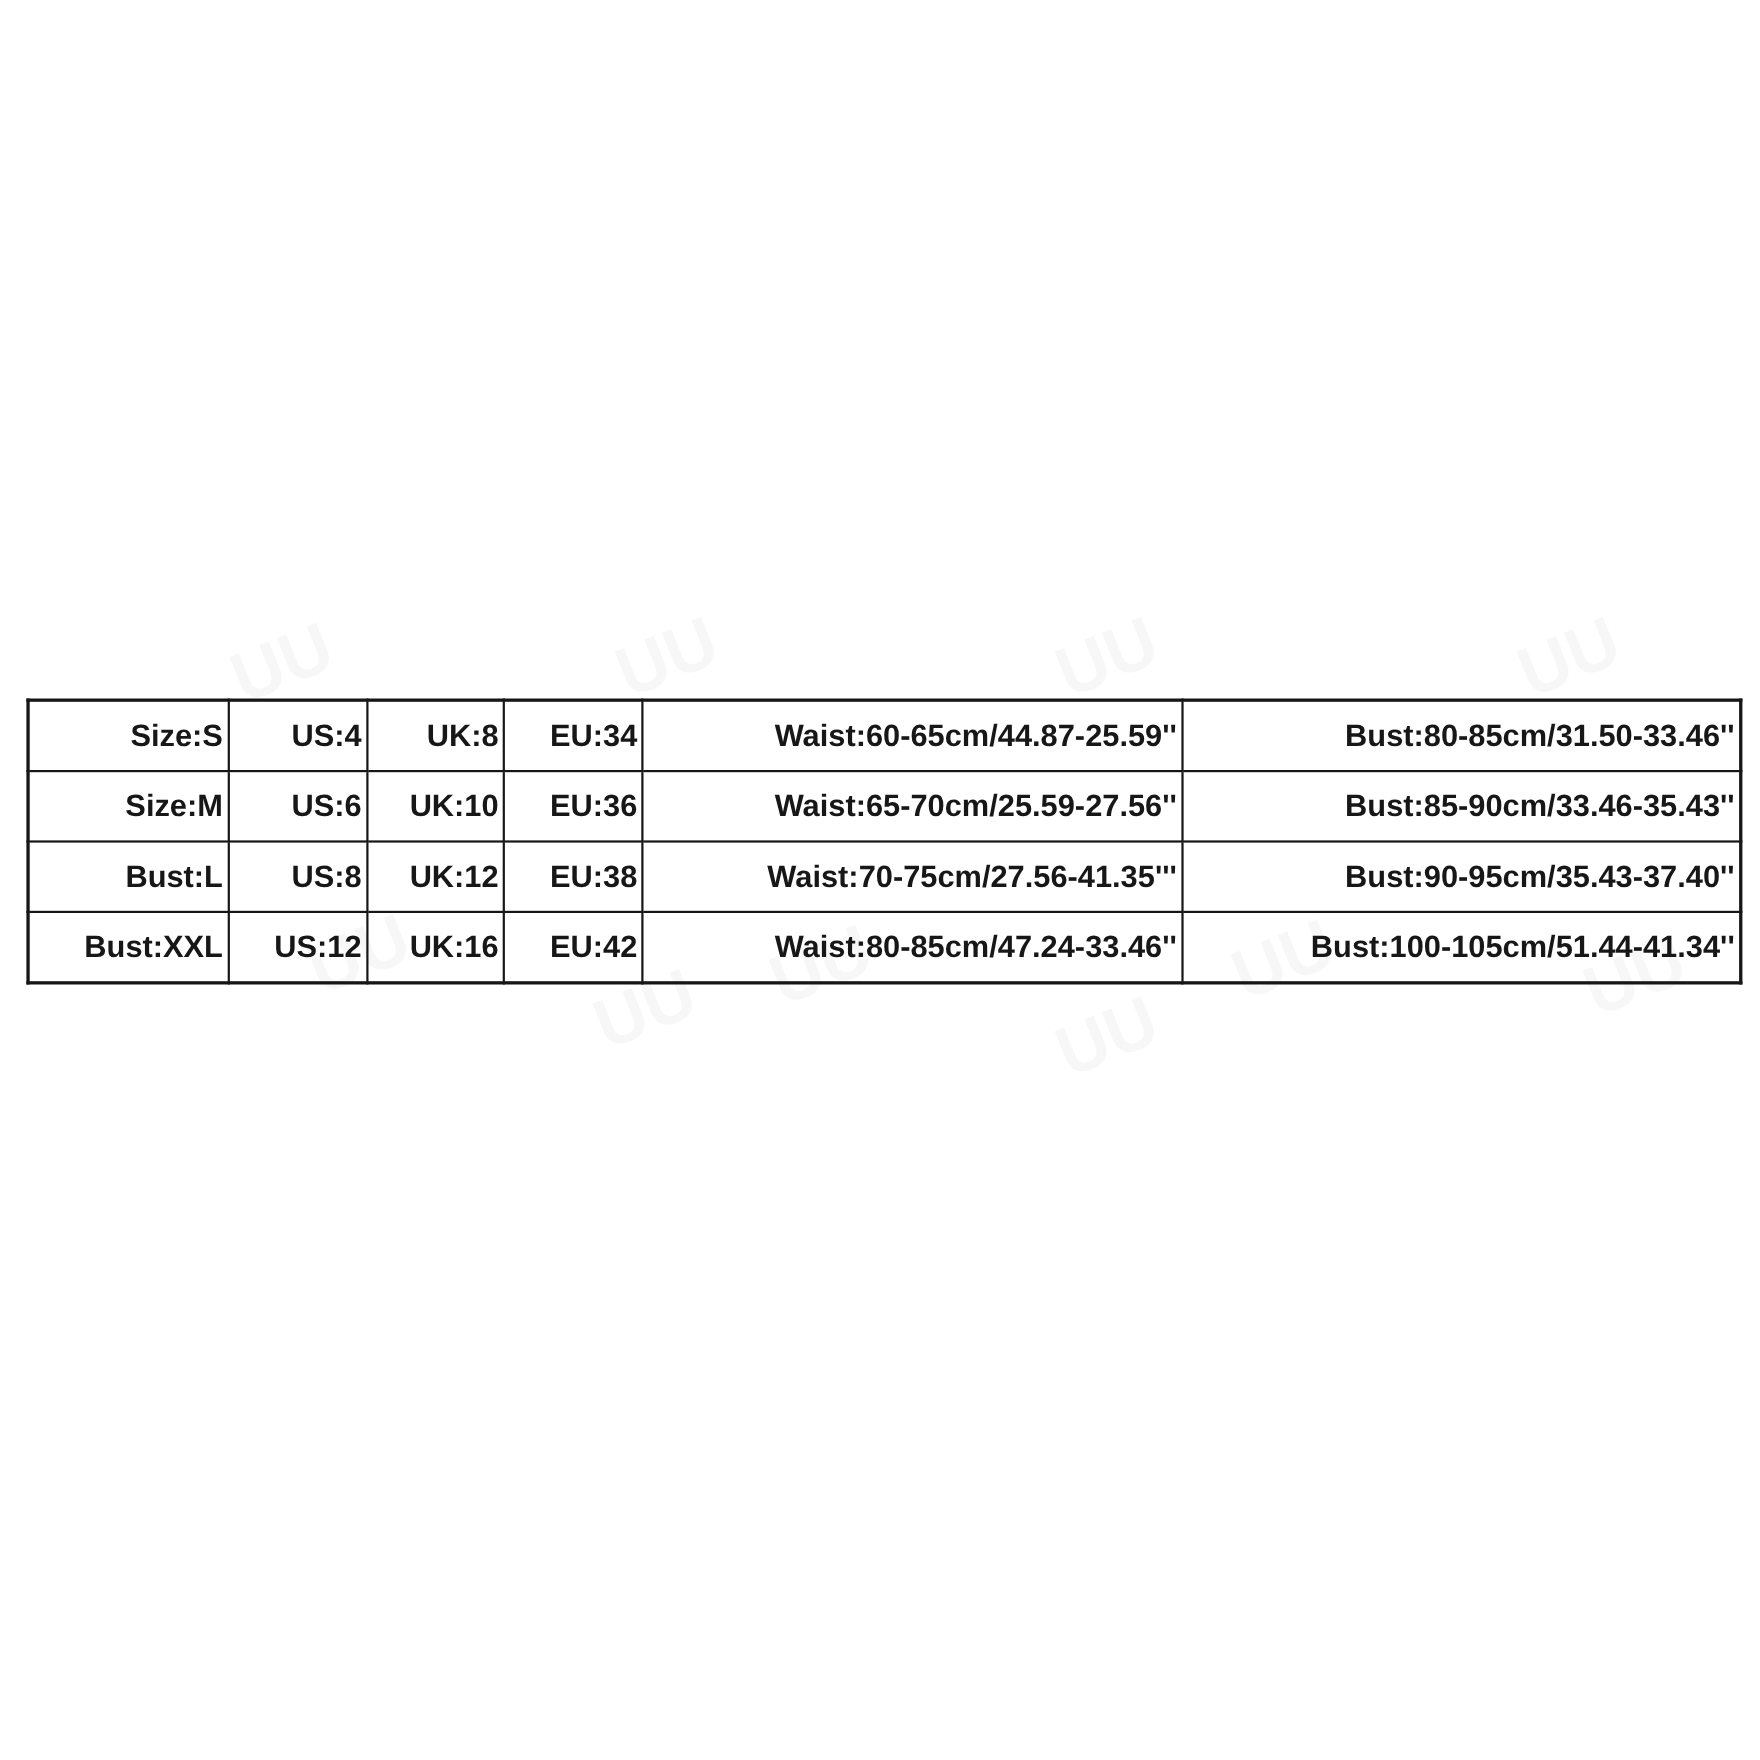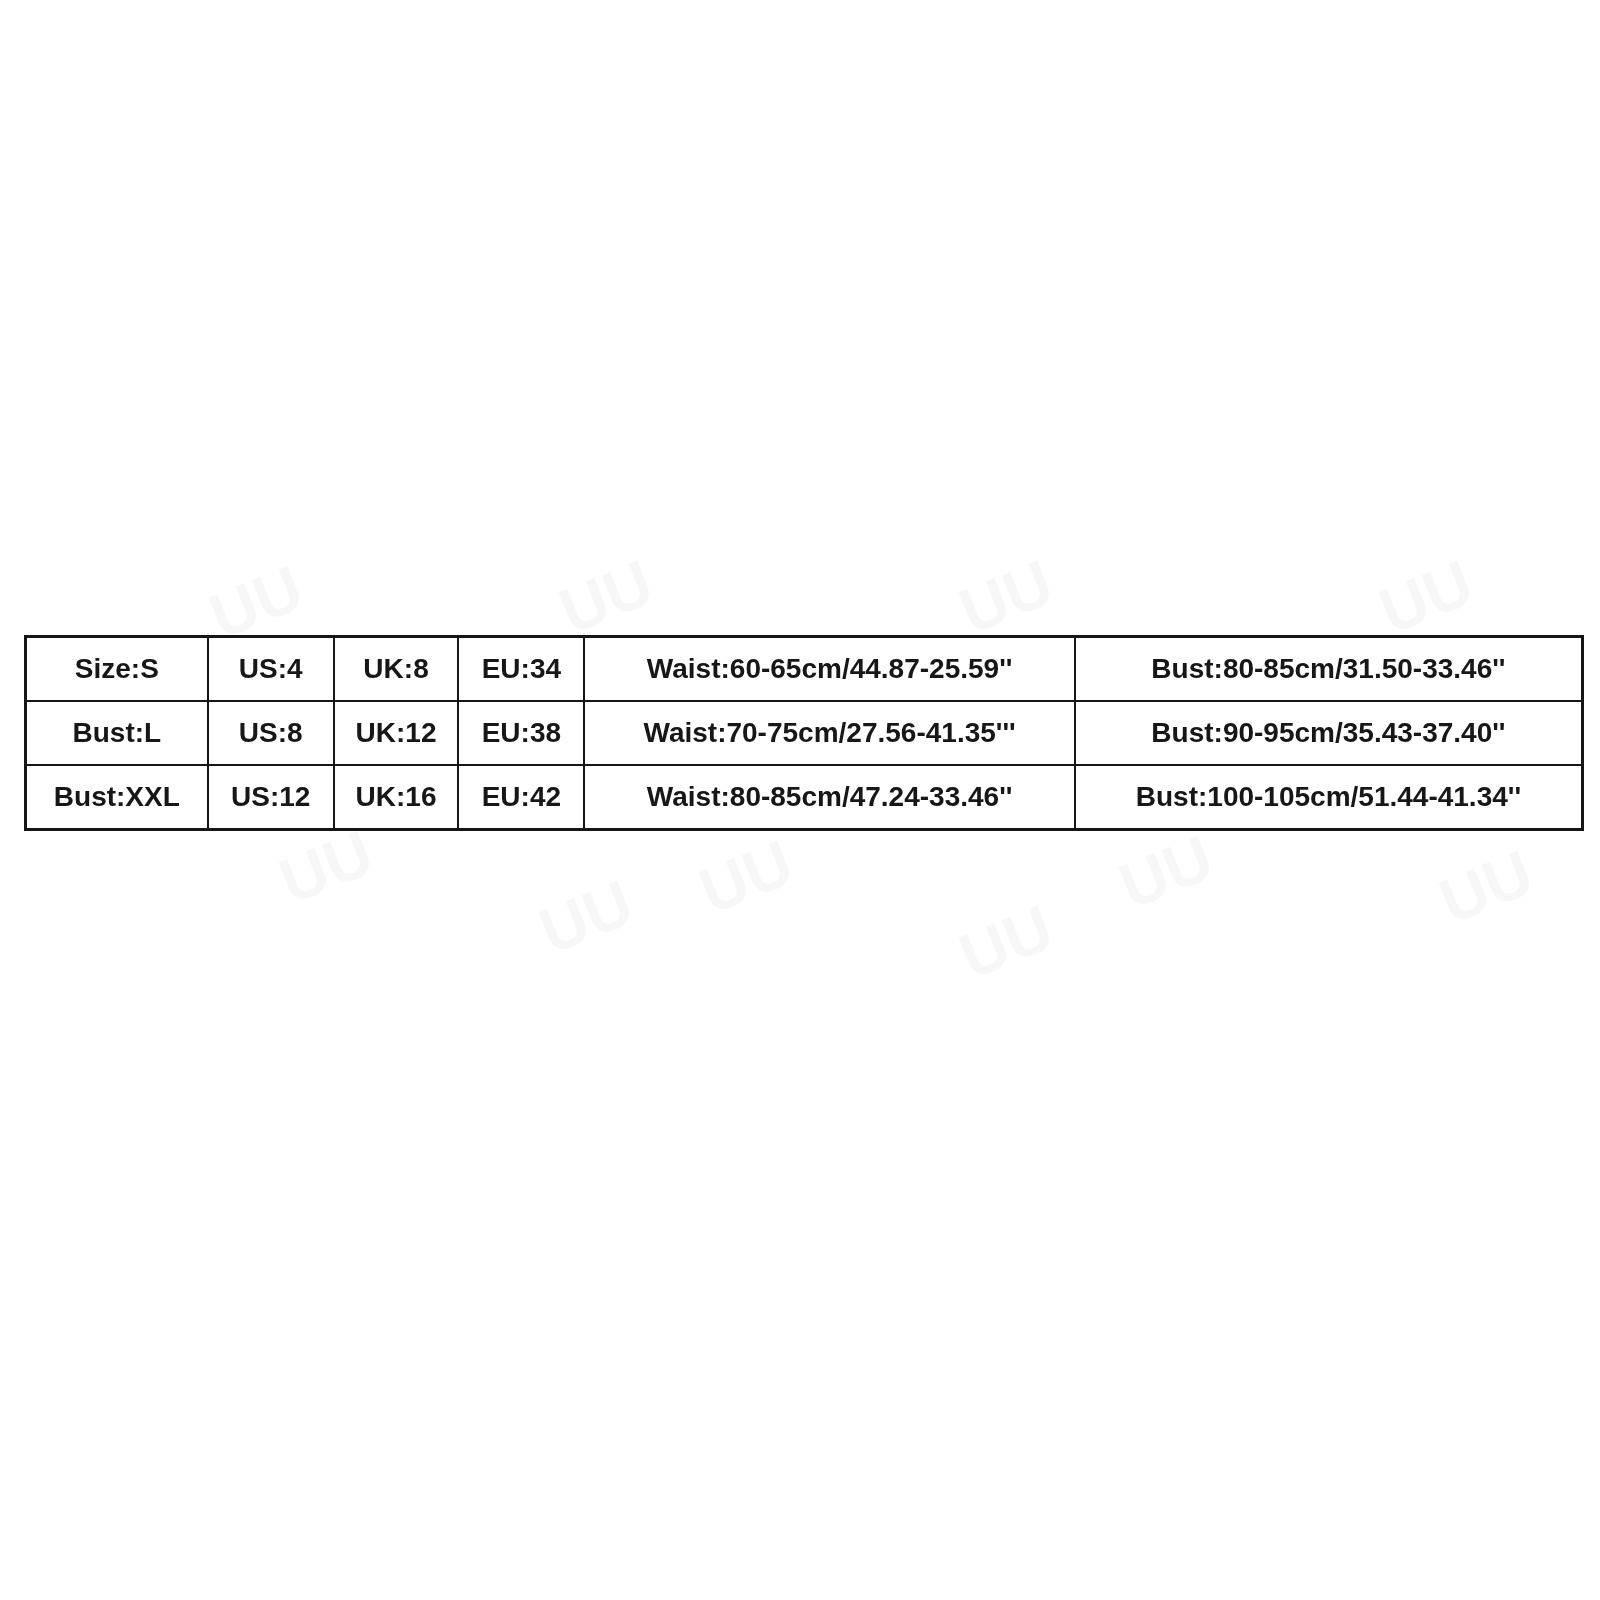--- a/index.html
+++ b/index.html
@@ -40,21 +40,21 @@
   }
   table.size-table {
     width: 100%;
     border-collapse: collapse;
     table-layout: fixed;
     background: transparent;
   }
   table.size-table td {
     border: 2.5px solid #161616;
     height: 62px;
-    text-align: center;
+    text-align: right;
     vertical-align: middle;
     font-weight: bold;
     font-size: 28px;
     color: #171717;
     letter-spacing: 0px;
     padding: 0 4px;
     overflow: hidden;
     white-space: nowrap;
   }
   table.size-table {
@@ -92,20 +92,28 @@
       <tbody>
         <tr>
           <td>Size:S</td>
           <td>US:4</td>
           <td>UK:8</td>
           <td>EU:34</td>
           <td>Waist:60-65cm/44.87-25.59''</td>
           <td>Bust:80-85cm/31.50-33.46''</td>
         </tr>
         <tr>
+          <td>Size:M</td>
+          <td>US:6</td>
+          <td>UK:10</td>
+          <td>EU:36</td>
+          <td>Waist:65-70cm/25.59-27.56''</td>
+          <td>Bust:85-90cm/33.46-35.43''</td>
+        </tr>
+        <tr>
           <td>Bust:L</td>
           <td>US:8</td>
           <td>UK:12</td>
           <td>EU:38</td>
           <td>Waist:70-75cm/27.56-41.35'''</td>
           <td>Bust:90-95cm/35.43-37.40''</td>
         </tr>
         <tr>
           <td>Bust:XXL</td>
           <td>US:12</td>

